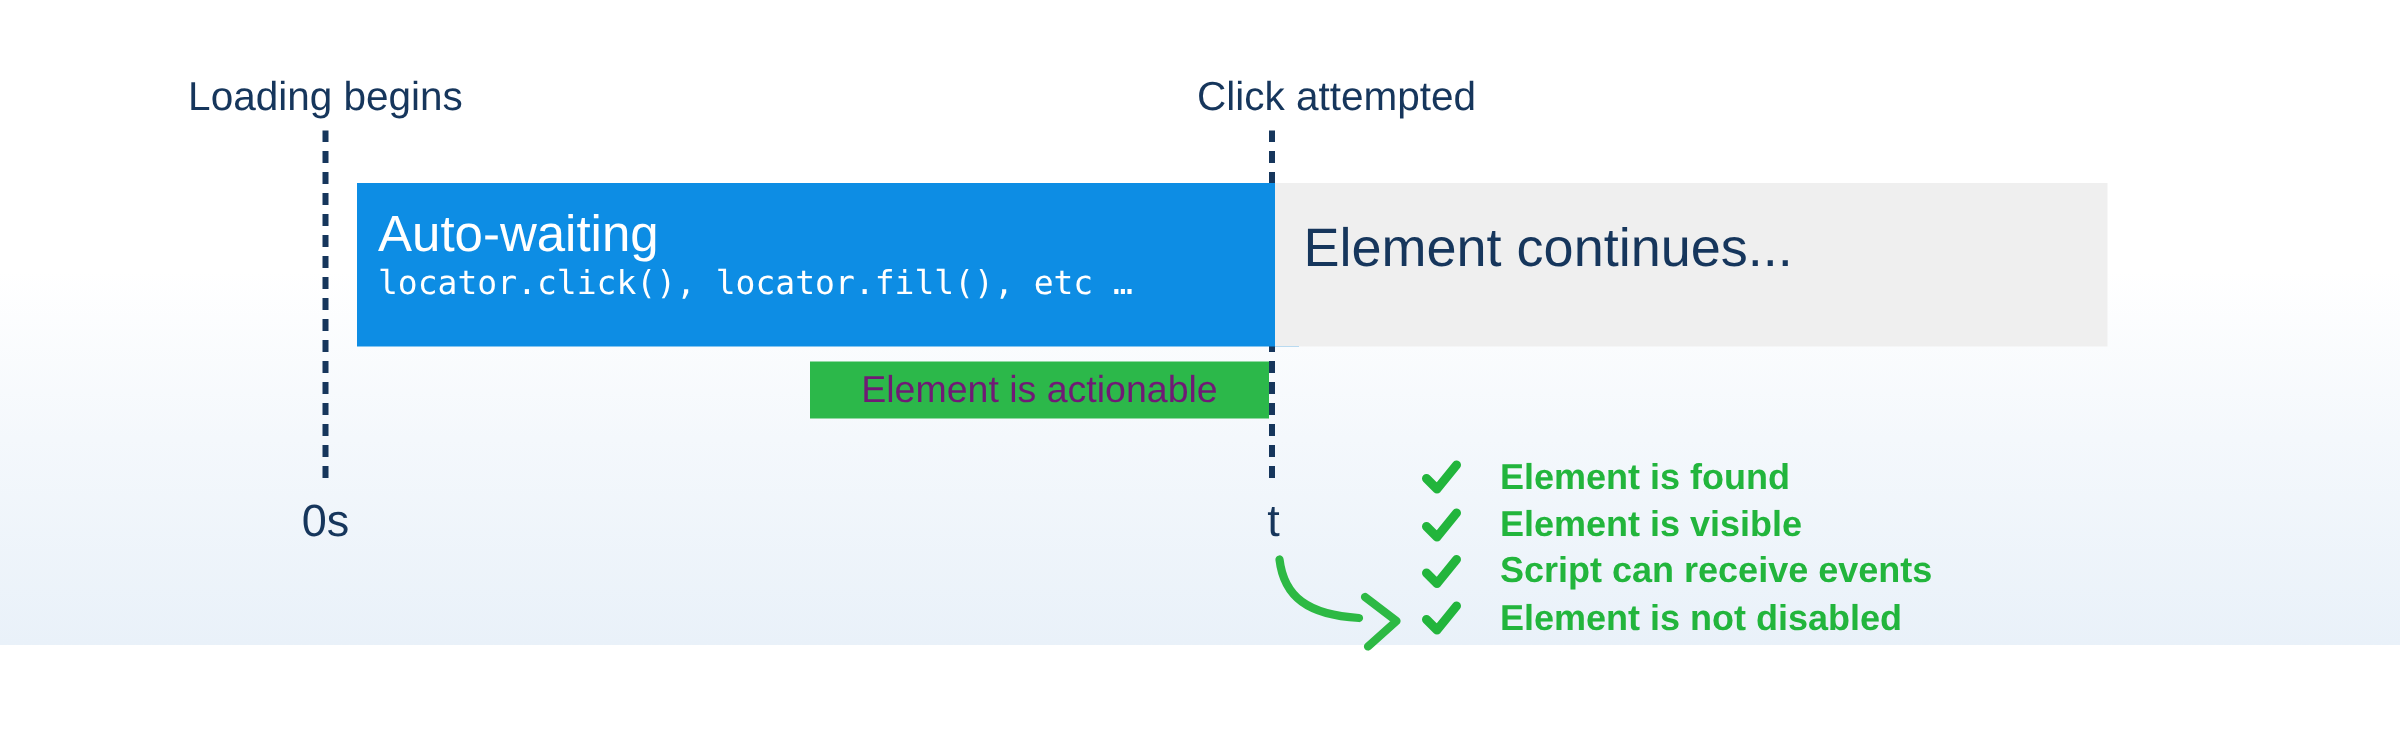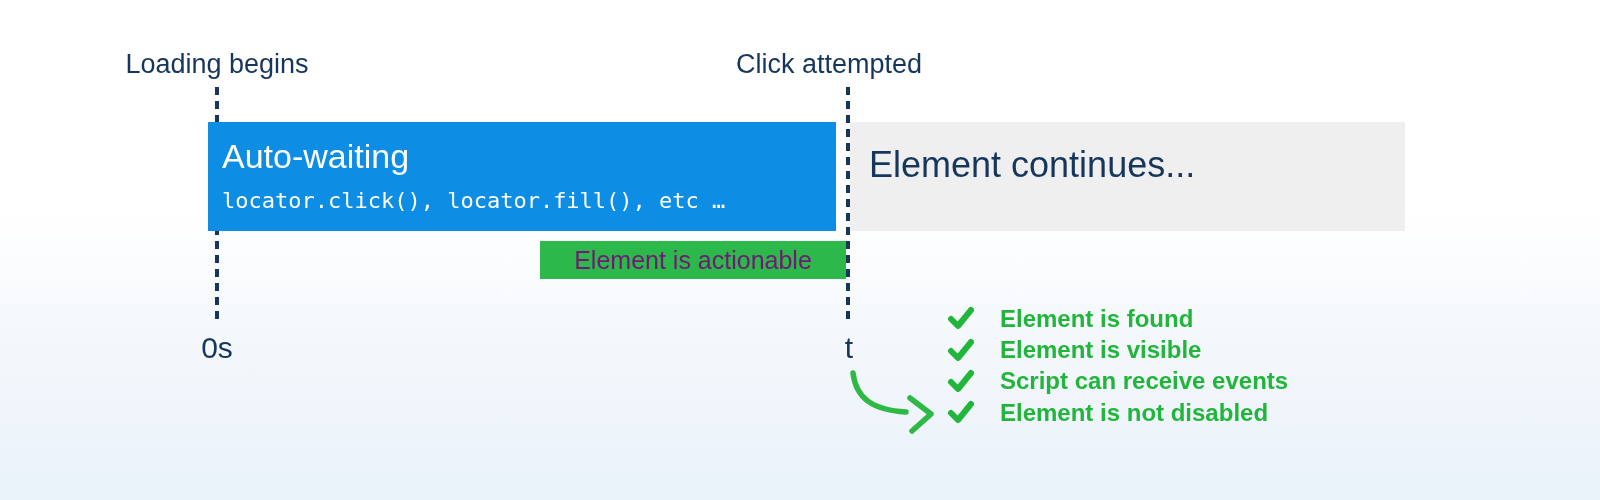--- a/index.html
+++ b/index.html
@@ -4,67 +4,67 @@
 <style>
   * { margin: 0; padding: 0; box-sizing: border-box; }
   html, body { width: 1600px; height: 500px; }
   body {
     font-family: "Liberation Sans", sans-serif;
     overflow: hidden;
   }
   .canvas {
     position: relative;
     width: 1600px;
-    height: 500px;
+    height: 430px;
     background: linear-gradient(180deg, var(--background_top) 0%, var(--background_top) 42%, #f4f8fc 68%, var(--background_bottom) 100%);
   }
   .event-label {
     position: absolute;
     top: 49px;
     transform: translateX(-50%);
     font-size: 27px;
     font-weight: 500;
     color: var(--navy);
     white-space: nowrap;
   }
   .event-label.start { left: 217px; }
-  .event-label.end { left: 829px; }
+  .event-label.end { left: 891px; }
   .vline {
     position: absolute;
     top: 87px;
     width: 4px;
     height: 233px;
     background: repeating-linear-gradient(to bottom, var(--navy) 0px, var(--navy) 8px, transparent 8px, transparent 14px);
     z-index: 1;
   }
   .vline.start { left: 215px; }
   .vline.end { left: 846px; }
   .bar {
     position: absolute;
     top: 122px;
     height: 109px;
     z-index: 2;
   }
   .bar.auto-waiting {
-    left: 208px;
+    left: 238px;
     width: 628px;
     background: var(--blue);
     color: #ffffff;
     padding: 15px 0 0 14px;
   }
   .bar.auto-waiting .bar-title {
     font-size: 34px;
     font-weight: 500;
     line-height: 38px;
   }
   .bar.auto-waiting .bar-code {
     font-family: "DejaVu Sans Mono", "Liberation Mono", monospace;
     font-size: 22px;
     line-height: 25px;
-    margin-top: 13px;
+    margin-top: 2px;
     white-space: nowrap;
   }
   .bar.script-continues {
     left: 850px;
     width: 555px;
     background: var(--gray);
     color: var(--navy);
     padding: 23px 0 0 19px;
     font-size: 36px;
     font-weight: 400;

